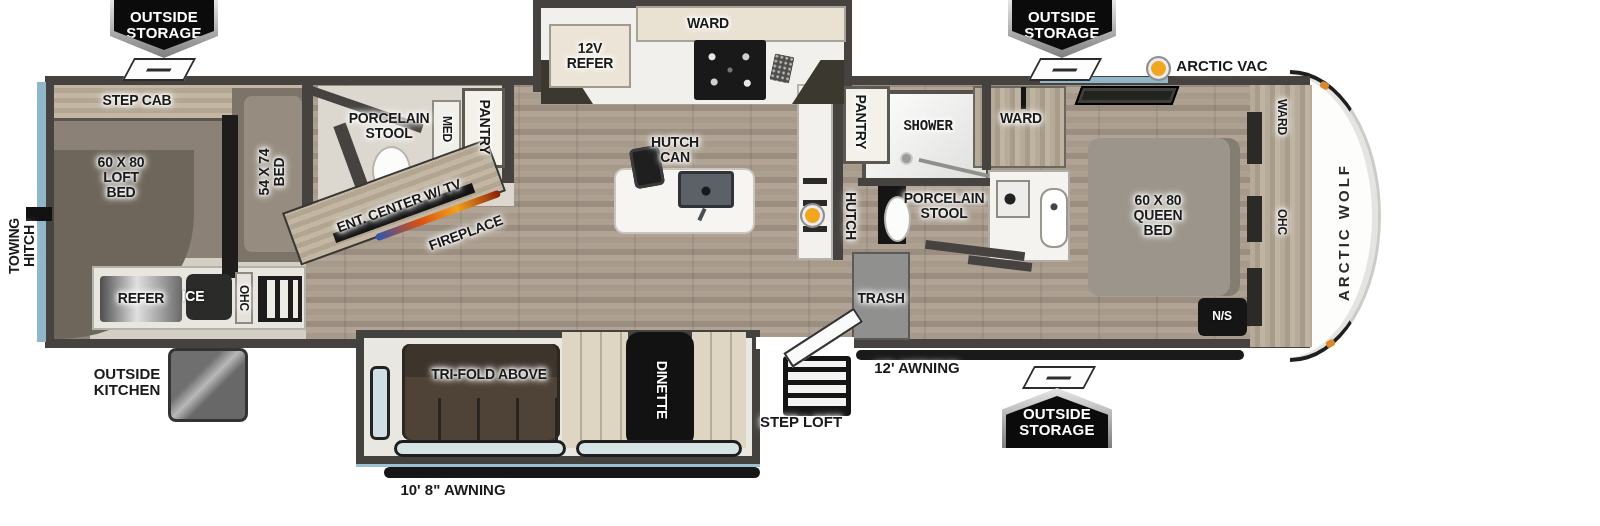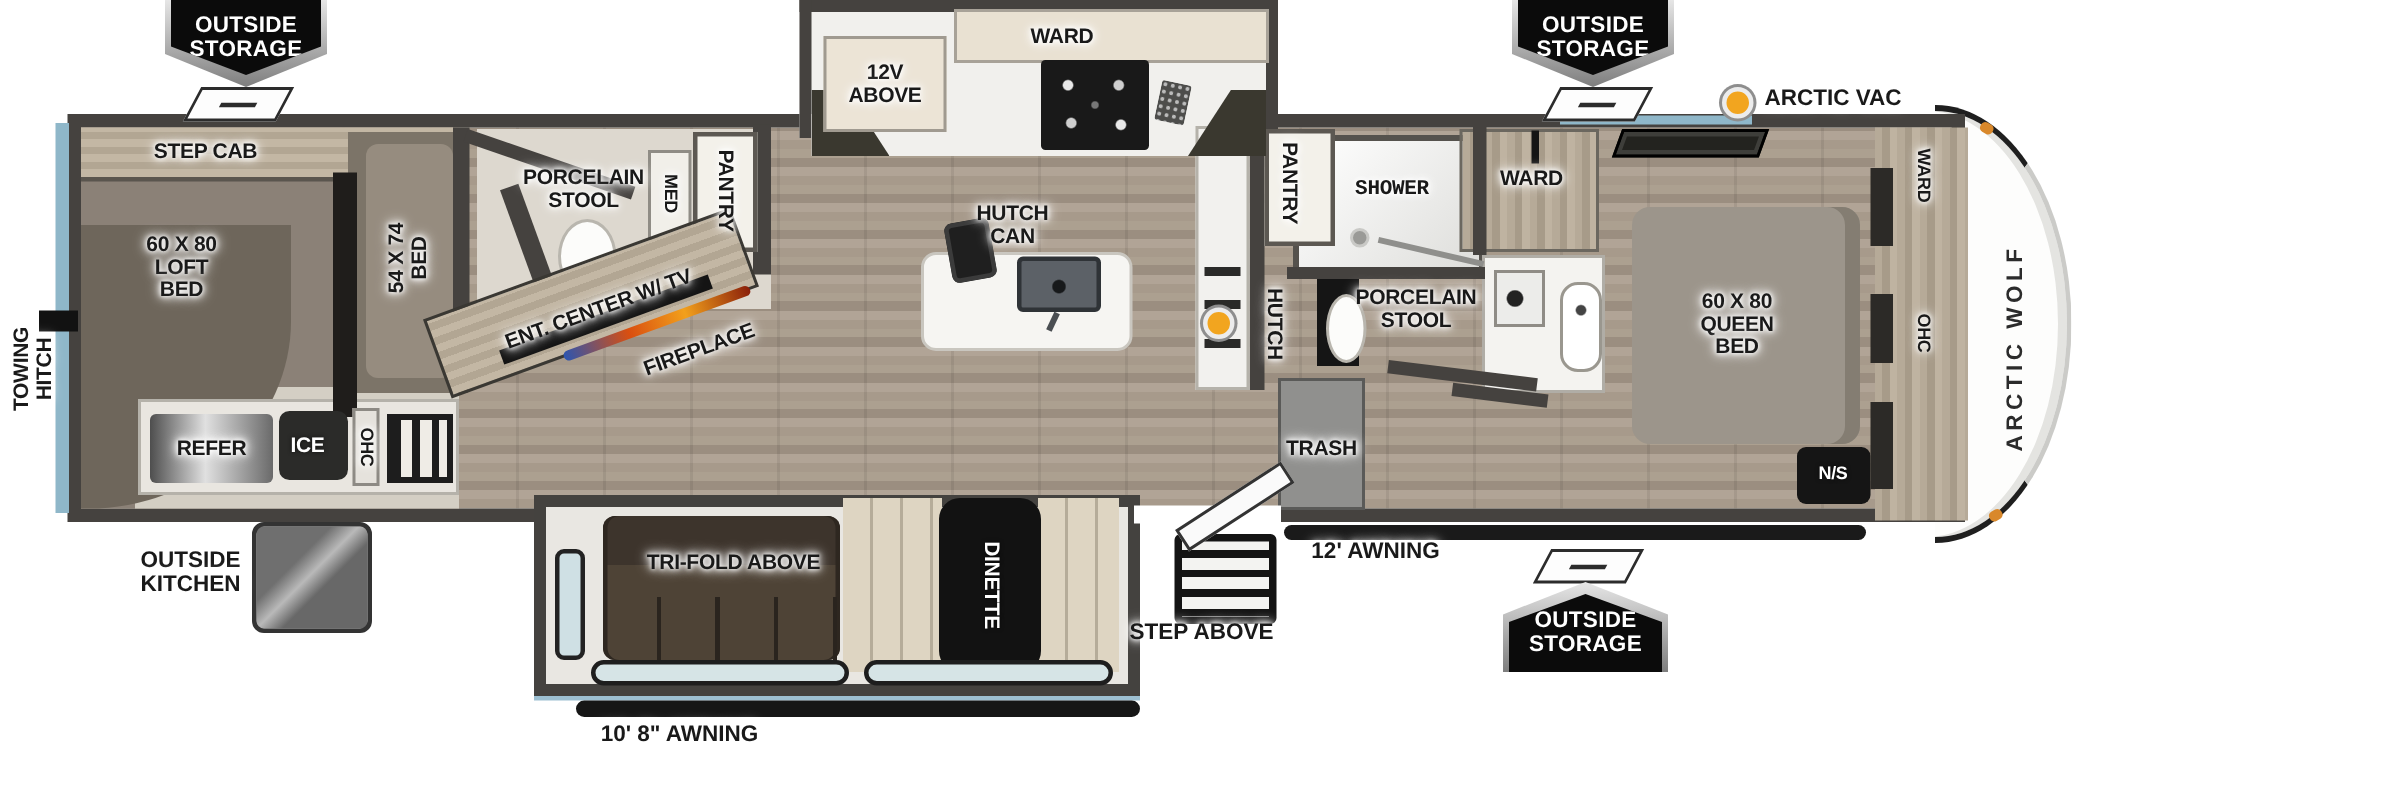--- a/index.html
+++ b/index.html
@@ -206,30 +206,30 @@
 
   <div class="lbl rm90" style="left:22px;top:246px;">TOWING
 HITCH</div>
   <div class="lbl" style="left:137px;top:101px;">STEP CAB</div>
   <div class="lbl" style="left:121px;top:178px;">60 X 80
 LOFT
 BED</div>
   <div class="lbl rm90" style="left:272px;top:172px;">54 X 74
 BED</div>
   <div class="lbl" style="left:141px;top:299px;">REFER</div>
-  <div class="lbl wht" style="left:205px;top:297px;">ICE</div>
+  <div class="lbl wht" style="left:193px;top:297px;">ICE</div>
   <div class="lbl r90 sm" style="left:244px;top:298px;">OHC</div>
   <div class="lbl" style="left:389px;top:126px;">PORCELAIN
 STOOL</div>
   <div class="lbl r90 sm" style="left:447px;top:129px;">MED</div>
   <div class="lbl r90" style="left:484px;top:127px;">PANTRY</div>
   <div class="lbl rm20" style="left:399px;top:206px;">ENT. CENTER W/ TV</div>
   <div class="lbl rm20" style="left:466px;top:233px;">FIREPLACE</div>
   <div class="lbl" style="left:590px;top:56px;">12V
-ABOVE</div>
+REFER</div>
   <div class="lbl" style="left:708px;top:24px;">WARD</div>
   <div class="lbl" style="left:675px;top:150px;">HUTCH
 CAN</div>
   <div class="lbl r90" style="left:860px;top:122px;">PANTRY</div>
   <div class="lbl" style="left:928px;top:127px;font-family:Liberation Mono, monospace;">SHOWER</div>
   <div class="lbl r90" style="left:850px;top:216px;">HUTCH</div>
   <div class="lbl" style="left:944px;top:206px;">PORCELAIN
 STOOL</div>
   <div class="lbl" style="left:881px;top:299px;">TRASH</div>
   <div class="lbl" style="left:1021px;top:119px;">WARD</div>
@@ -237,18 +237,18 @@
   <div class="lbl r90 sm" style="left:1282px;top:222px;">OHC</div>
   <div class="lbl" style="left:1158px;top:216px;">60 X 80
 QUEEN
 BED</div>
   <div class="lbl wht sm" style="left:1222px;top:316px;">N/S</div>
   <div class="lbl rm90 lg" style="left:1344px;top:232px;letter-spacing:3px;text-shadow:none;color:#2b2b2b;transform:translate(-50%,-50%) rotate(-90deg);">ARCTIC WOLF</div>
   <div class="lbl" style="left:489px;top:375px;">TRI-FOLD ABOVE</div>
   <div class="lbl r90 wht" style="left:661px;top:390px;">DINETTE</div>
   <div class="lbl lg" style="left:127px;top:382px;text-align:left;">OUTSIDE
 KITCHEN</div>
-  <div class="lbl lg" style="left:801px;top:422px;">STEP ABOVE</div>
+  <div class="lbl lg" style="left:801px;top:422px;">STEP LOFT</div>
   <div class="lbl lg" style="left:917px;top:368px;">12' AWNING</div>
   <div class="lbl lg" style="left:453px;top:490px;">10' 8" AWNING</div>
   <div class="lbl lg" style="left:1222px;top:66px;">ARCTIC VAC</div>
 
 </div>
 
 </body></html>

